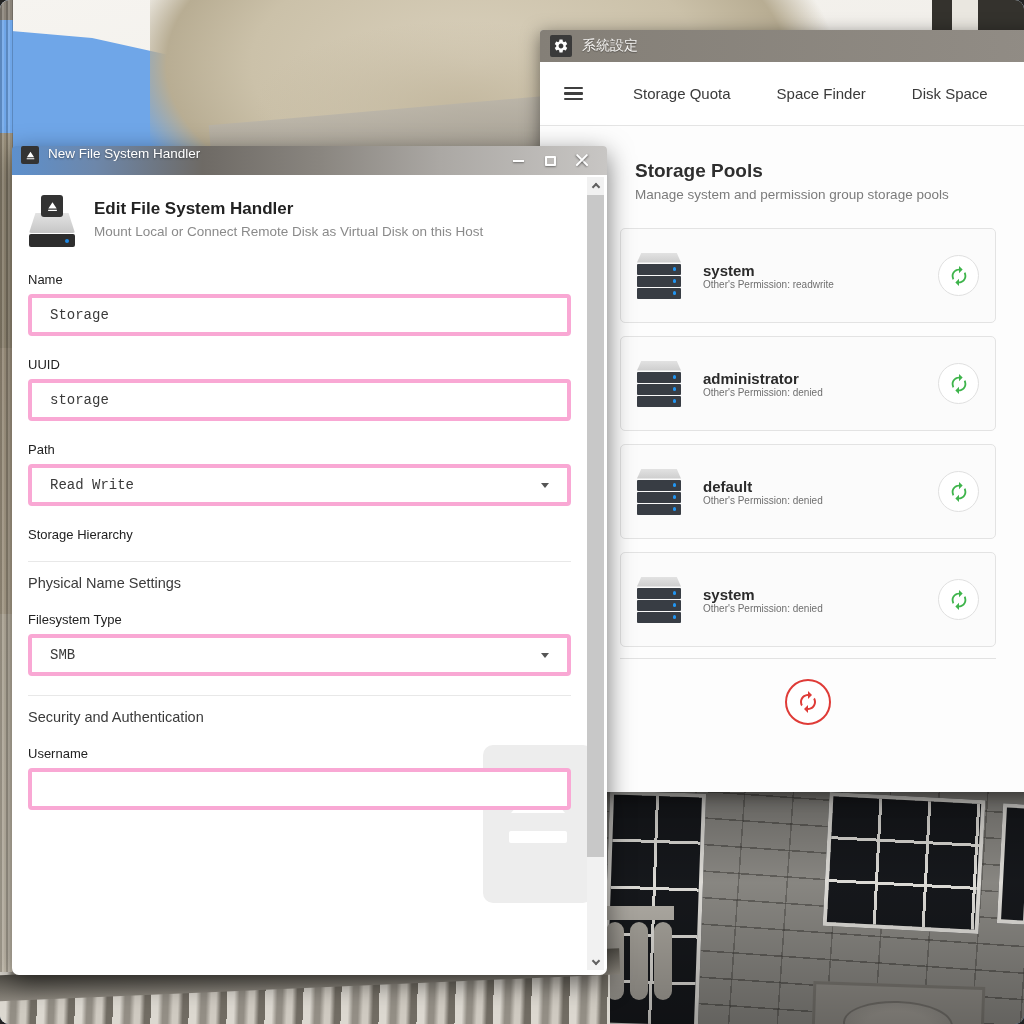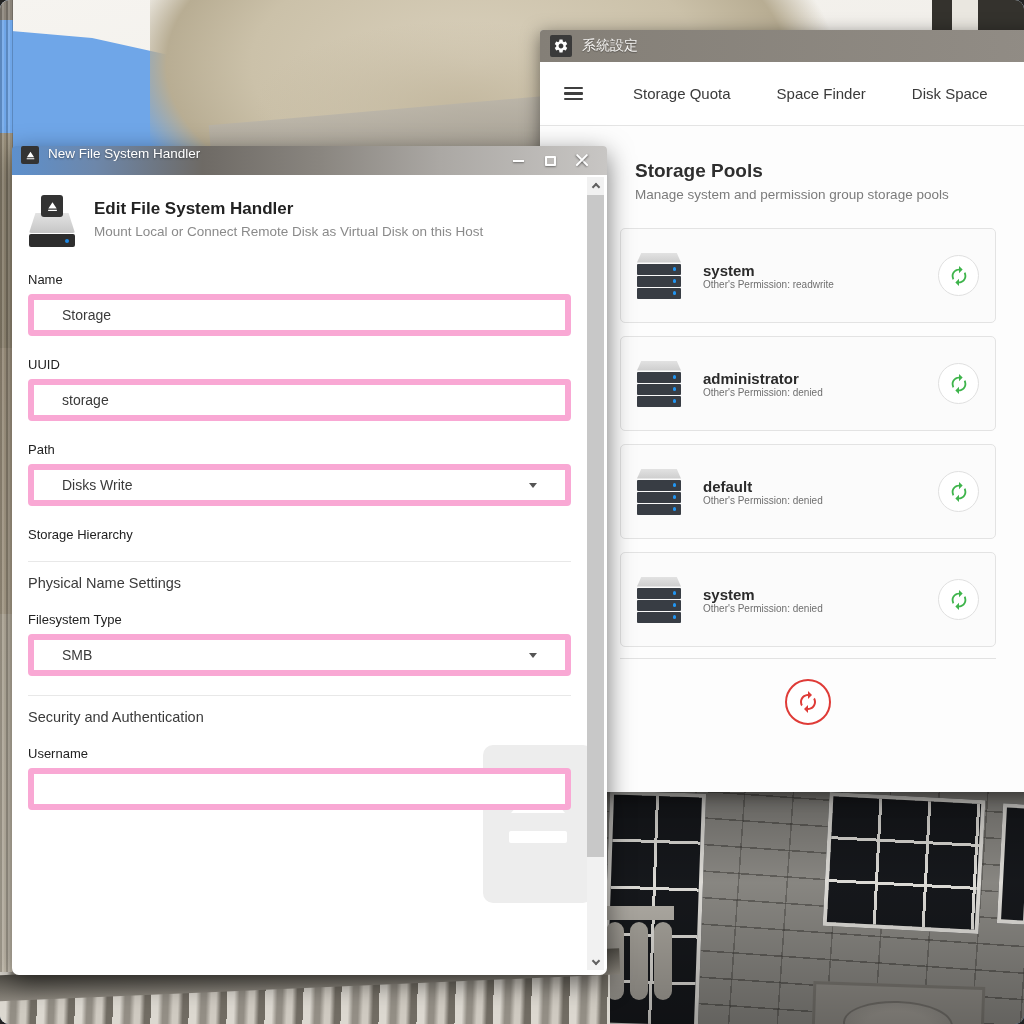--- a/index.html
+++ b/index.html
@@ -126,22 +126,22 @@
   .drive-icon .lid{position:absolute;left:1px;top:16px;width:46px;height:20px;border-radius:2px;
     background:linear-gradient(#e3e3e3,#c6c6c6);clip-path:polygon(14% 0,86% 0,100% 100%,0 100%);}
   .drive-icon .front{position:absolute;left:1px;top:37px;width:46px;height:13px;background:#2e2e2e;border-radius:2px;}
   .drive-icon .led{position:absolute;right:7px;top:42px;width:4px;height:4px;border-radius:50%;background:#1e88e5;}
   .drive-icon .badge{position:absolute;left:13px;top:-2px;width:22px;height:22px;background:#333;border-radius:3px;
     display:flex;align-items:center;justify-content:center;}
   .drive-icon .badge svg{width:15px;height:15px;fill:#fff;}
   .d-h-title{font-size:17px;font-weight:bold;color:#222;margin-top:2px;}
   .d-h-sub{font-size:13.5px;color:#8a8a8a;margin-top:5px;text-align:center;}
   .f-label{display:block;font-size:13px;font-weight:normal;color:#222;margin:21px 0 7px;}
-  .f-input,.f-select{width:100%;height:42px;border:6px solid #f9a8d4;border-radius:4px;background:#fff;
-    font-family:Liberation Sans, sans-serif;font-size:14px;color:#3a3a3a;padding:0 28px;}
+  .f-input,.f-select{width:100%;height:42px;border:4px solid #f9a8d4;border-radius:4px;background:#fff;
+    font-family:Liberation Mono, monospace;font-size:14px;color:#3a3a3a;padding:0 18px;}
   .f-select{display:flex;align-items:center;justify-content:space-between;cursor:pointer;}
   .caret{width:0;height:0;border-left:4.5px solid transparent;border-right:4.5px solid transparent;
     border-top:5.5px solid #555;}
   .hr-div{border:0;border-top:1px solid #e8e8e8;margin:19px 0 0;}
   .section-h{font-size:14.5px;color:#3a3a3a;margin-top:13px;}
   
   .d-scrollbar{position:absolute;top:31px;right:3px;width:17px;bottom:5px;background:#f1f1f1;z-index:2;}
   .sb-btn{position:absolute;left:0;right:0;height:16px;display:flex;align-items:center;justify-content:center;cursor:pointer;}
   .sb-btn.up{top:0;}
   .sb-btn.down{bottom:0;}
@@ -338,21 +338,21 @@
 
       <label class="f-label">Name</label>
       <input class="f-input" value="Storage" style="">
 
       <label class="f-label">UUID</label>
       <input class="f-input" value="storage" style="">
 
       <label class="f-label">Path</label>
 
       <div class="f-select">
-        <span>Disks Write</span>
+        <span>Read Write</span>
         <i class="caret"></i>
       </div>
 
       <label class="f-label">Storage Hierarchy</label>
 
       <hr class="hr-div">
       <div class="section-h">Physical Name Settings</div>
 
       <label class="f-label">Filesystem Type</label>
       <div class="f-select">

